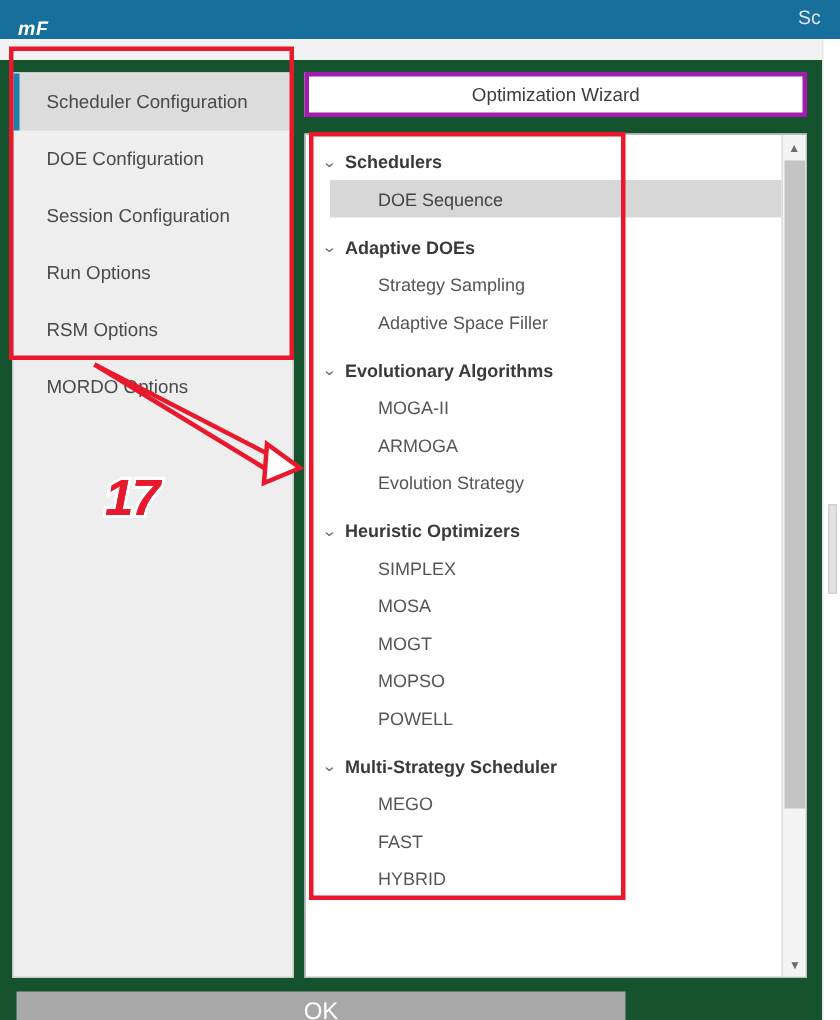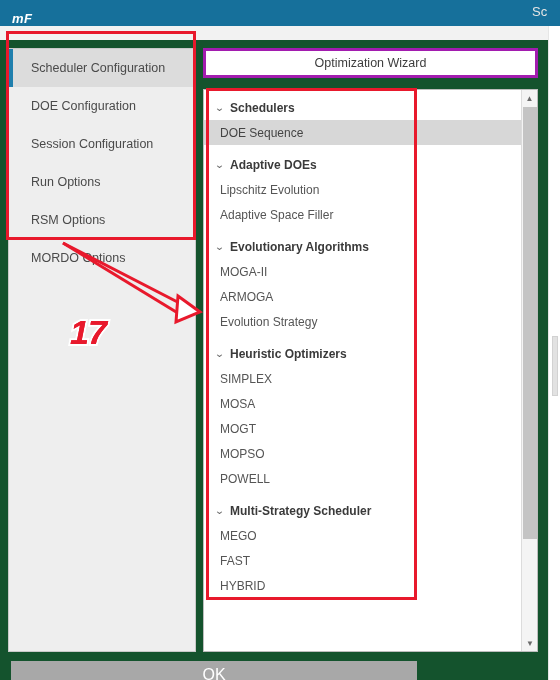--- a/index.html
+++ b/index.html
@@ -125,21 +125,21 @@
     color: #555555;
     white-space: nowrap;
   }
   .tnode.group {
     padding-left: 12px;
     color: #3a3a3a;
     font-weight: bold;
     margin-top: 7px;
   }
   .tnode.group:first-child { margin-top: 0; }
-  .tnode.leaf { padding-left: 16px; }
+  .tnode.leaf { padding-left: 32px; margin-left: 16px; }
   .tnode.leaf.sel { background: #d7d7d7; color: #444; }
 
   .chev {
     width: 14px;
     display: inline-block;
     font-size: 10px;
     color: #6a6a6a;
     font-weight: normal;
     transform: scaleX(1.25);
   }
@@ -292,21 +292,21 @@
               <span>Schedulers</span>
             </div>
             <div class="tnode leaf sel">
               <span>DOE Sequence</span>
             </div>
             <div class="tnode group">
               <span class="chev">⌄</span>
               <span>Adaptive DOEs</span>
             </div>
             <div class="tnode leaf">
-              <span>Lipschitz Evolution</span>
+              <span>Strategy Sampling</span>
             </div>
             <div class="tnode leaf">
               <span>Adaptive Space Filler</span>
             </div>
             <div class="tnode group">
               <span class="chev">⌄</span>
               <span>Evolutionary Algorithms</span>
             </div>
             <div class="tnode leaf">
               <span>MOGA-II</span>

